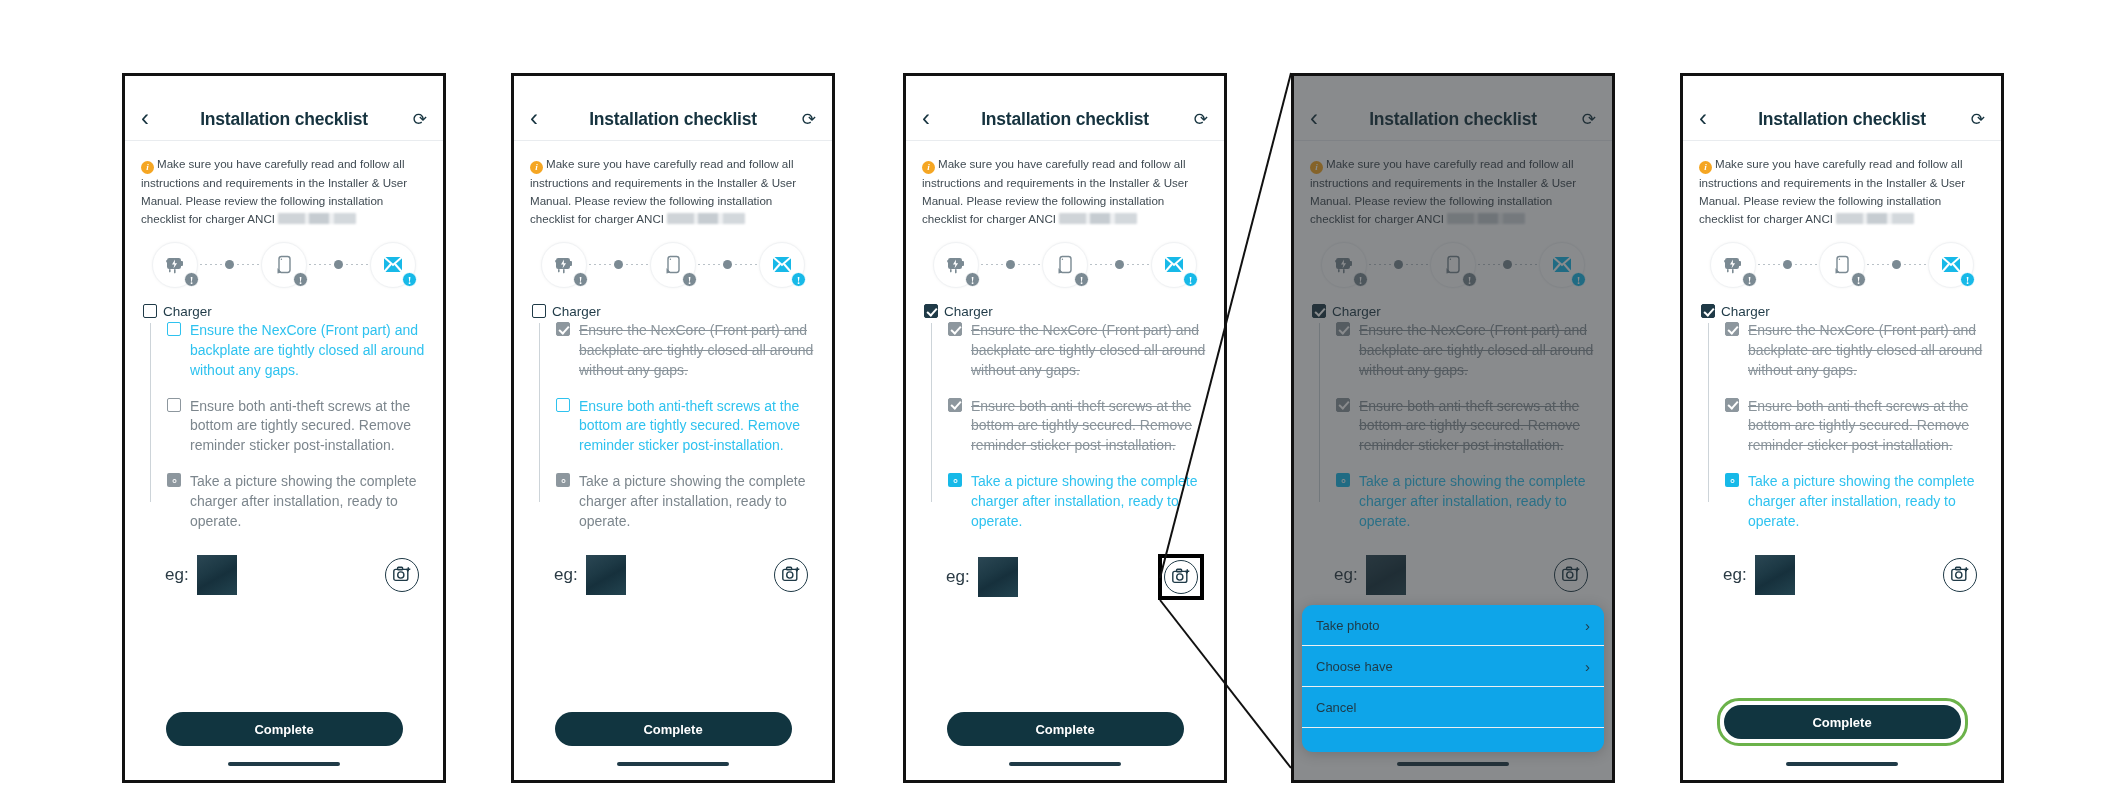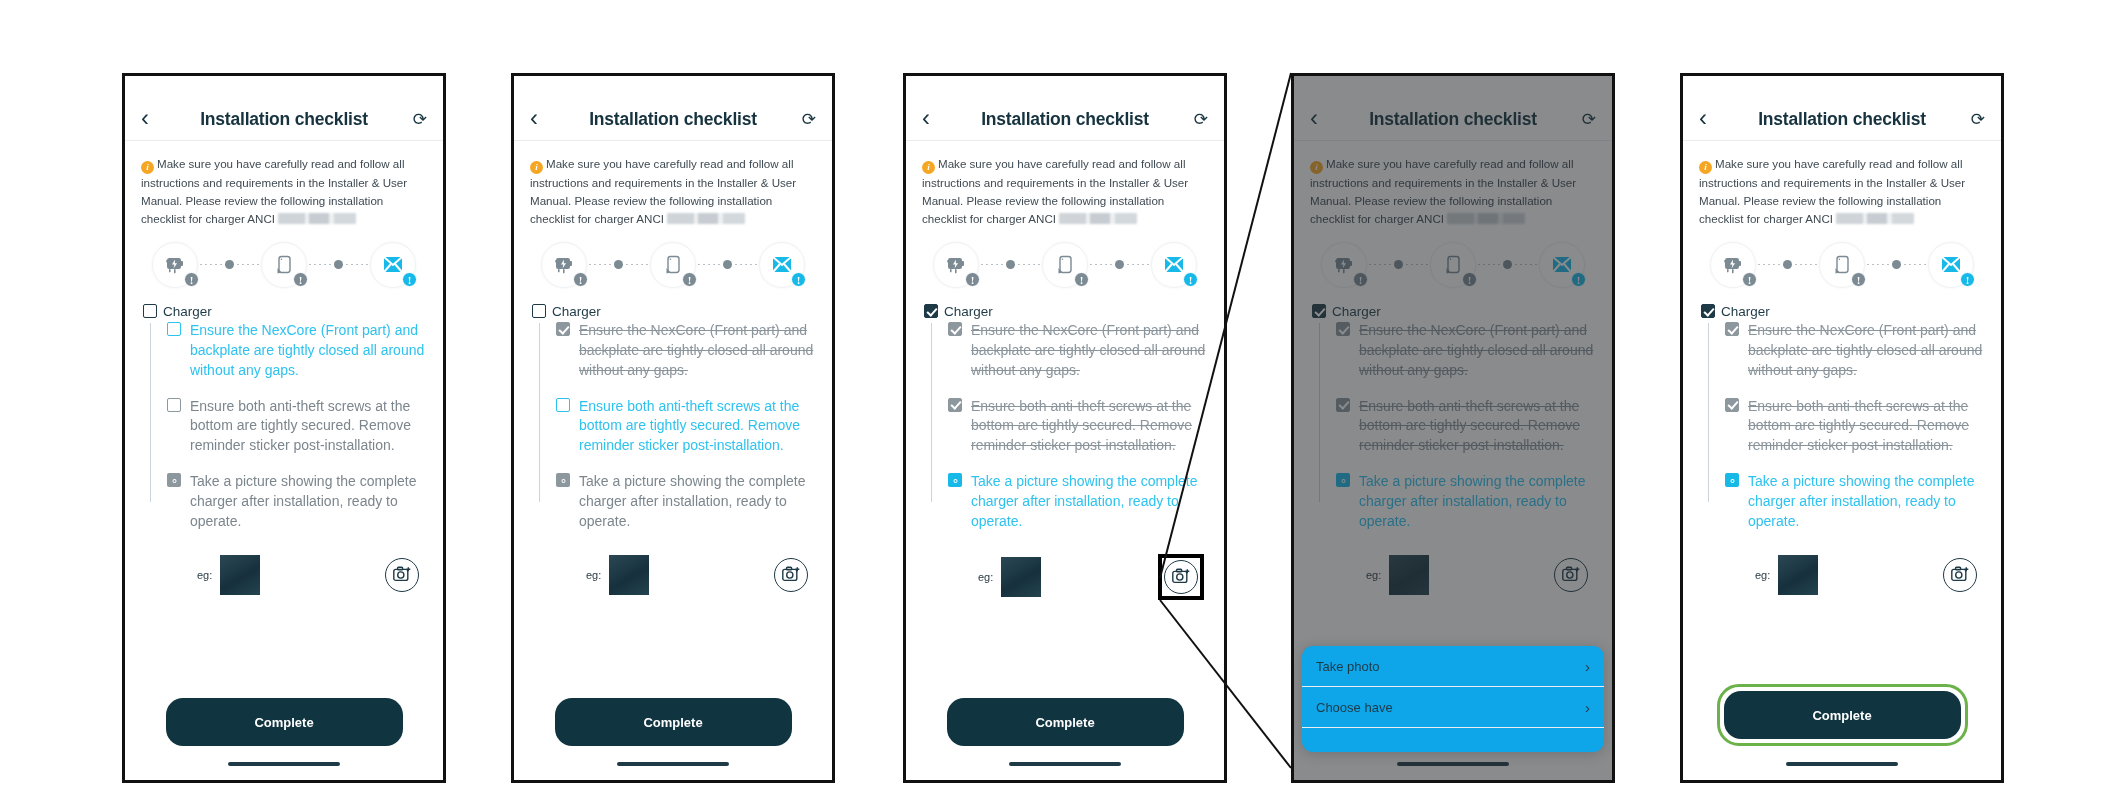--- a/index.html
+++ b/index.html
@@ -170,21 +170,21 @@
     text-decoration-thickness: 1px;
     color: #8a949b;
   }
 
   
   .eg-row {
     display: flex; align-items: center;
     padding: 6px 20px 0 40px;
     gap: 8px;
   }
-  .eg-label { font-size: 11px; color: #2b3b45; margin-left: 32px; }
+  .eg-label { font-size: 17px; color: #2b3b45; }
   .eg-thumb {
     width: 40px; height: 40px;
     background: linear-gradient(150deg,#2b4754 0%,#1d3945 38%,#16303c 55%,#234450 100%);
   }
   .eg-spacer { flex: 1; }
   .cam-btn {
     width: 34px; height: 34px; border-radius: 50%;
     border: 1.4px solid #1f3a47;
     display: flex; align-items: center; justify-content: center;
     background: #fff;
@@ -193,21 +193,21 @@
   .cam-btn-wrap.highlight {
     border: 4px solid #000; padding: 2px; background: #fff;
   }
 
   
   .complete-wrap {
     position: absolute; left: 0; right: 0; bottom: 34px;
     display: flex; justify-content: center;
   }
   .complete-btn {
-    width: 237px; height: 48px; border-radius: 17px;
+    width: 237px; height: 34px; border-radius: 17px;
     background: #113540; color: #ffffff;
     font-size: 13px; font-weight: bold;
     display: flex; align-items: center; justify-content: center;
   }
   .complete-outline {
     border: 3px solid #6bb24a; border-radius: 22px; padding: 4px;
   }
   .home-bar {
     position: absolute; bottom: 14px; left: 50%;
     transform: translateX(-50%);
@@ -629,20 +629,24 @@
           <div class="sheet-item">
             <div>Take photo</div>
             <div class="sp"></div>
             <div class="chev">›</div>
           </div>
           <div class="sheet-item">
             <div>Choose have</div>
             <div class="sp"></div>
             <div class="chev">›</div>
           </div>
+          <div class="sheet-item">
+            <div>Cancel</div>
+            <div class="sp"></div>
+          </div>
           <div class="sheet-pad"></div>
         </div>
         <div class="home-bar"></div>
       </div>
       <div class="phone p5">
         <div class="hdr">
           <div class="hdr-back">‹</div>
           <div class="hdr-title">Installation checklist</div>
           <div class="hdr-refresh">⟳</div>
         </div>

